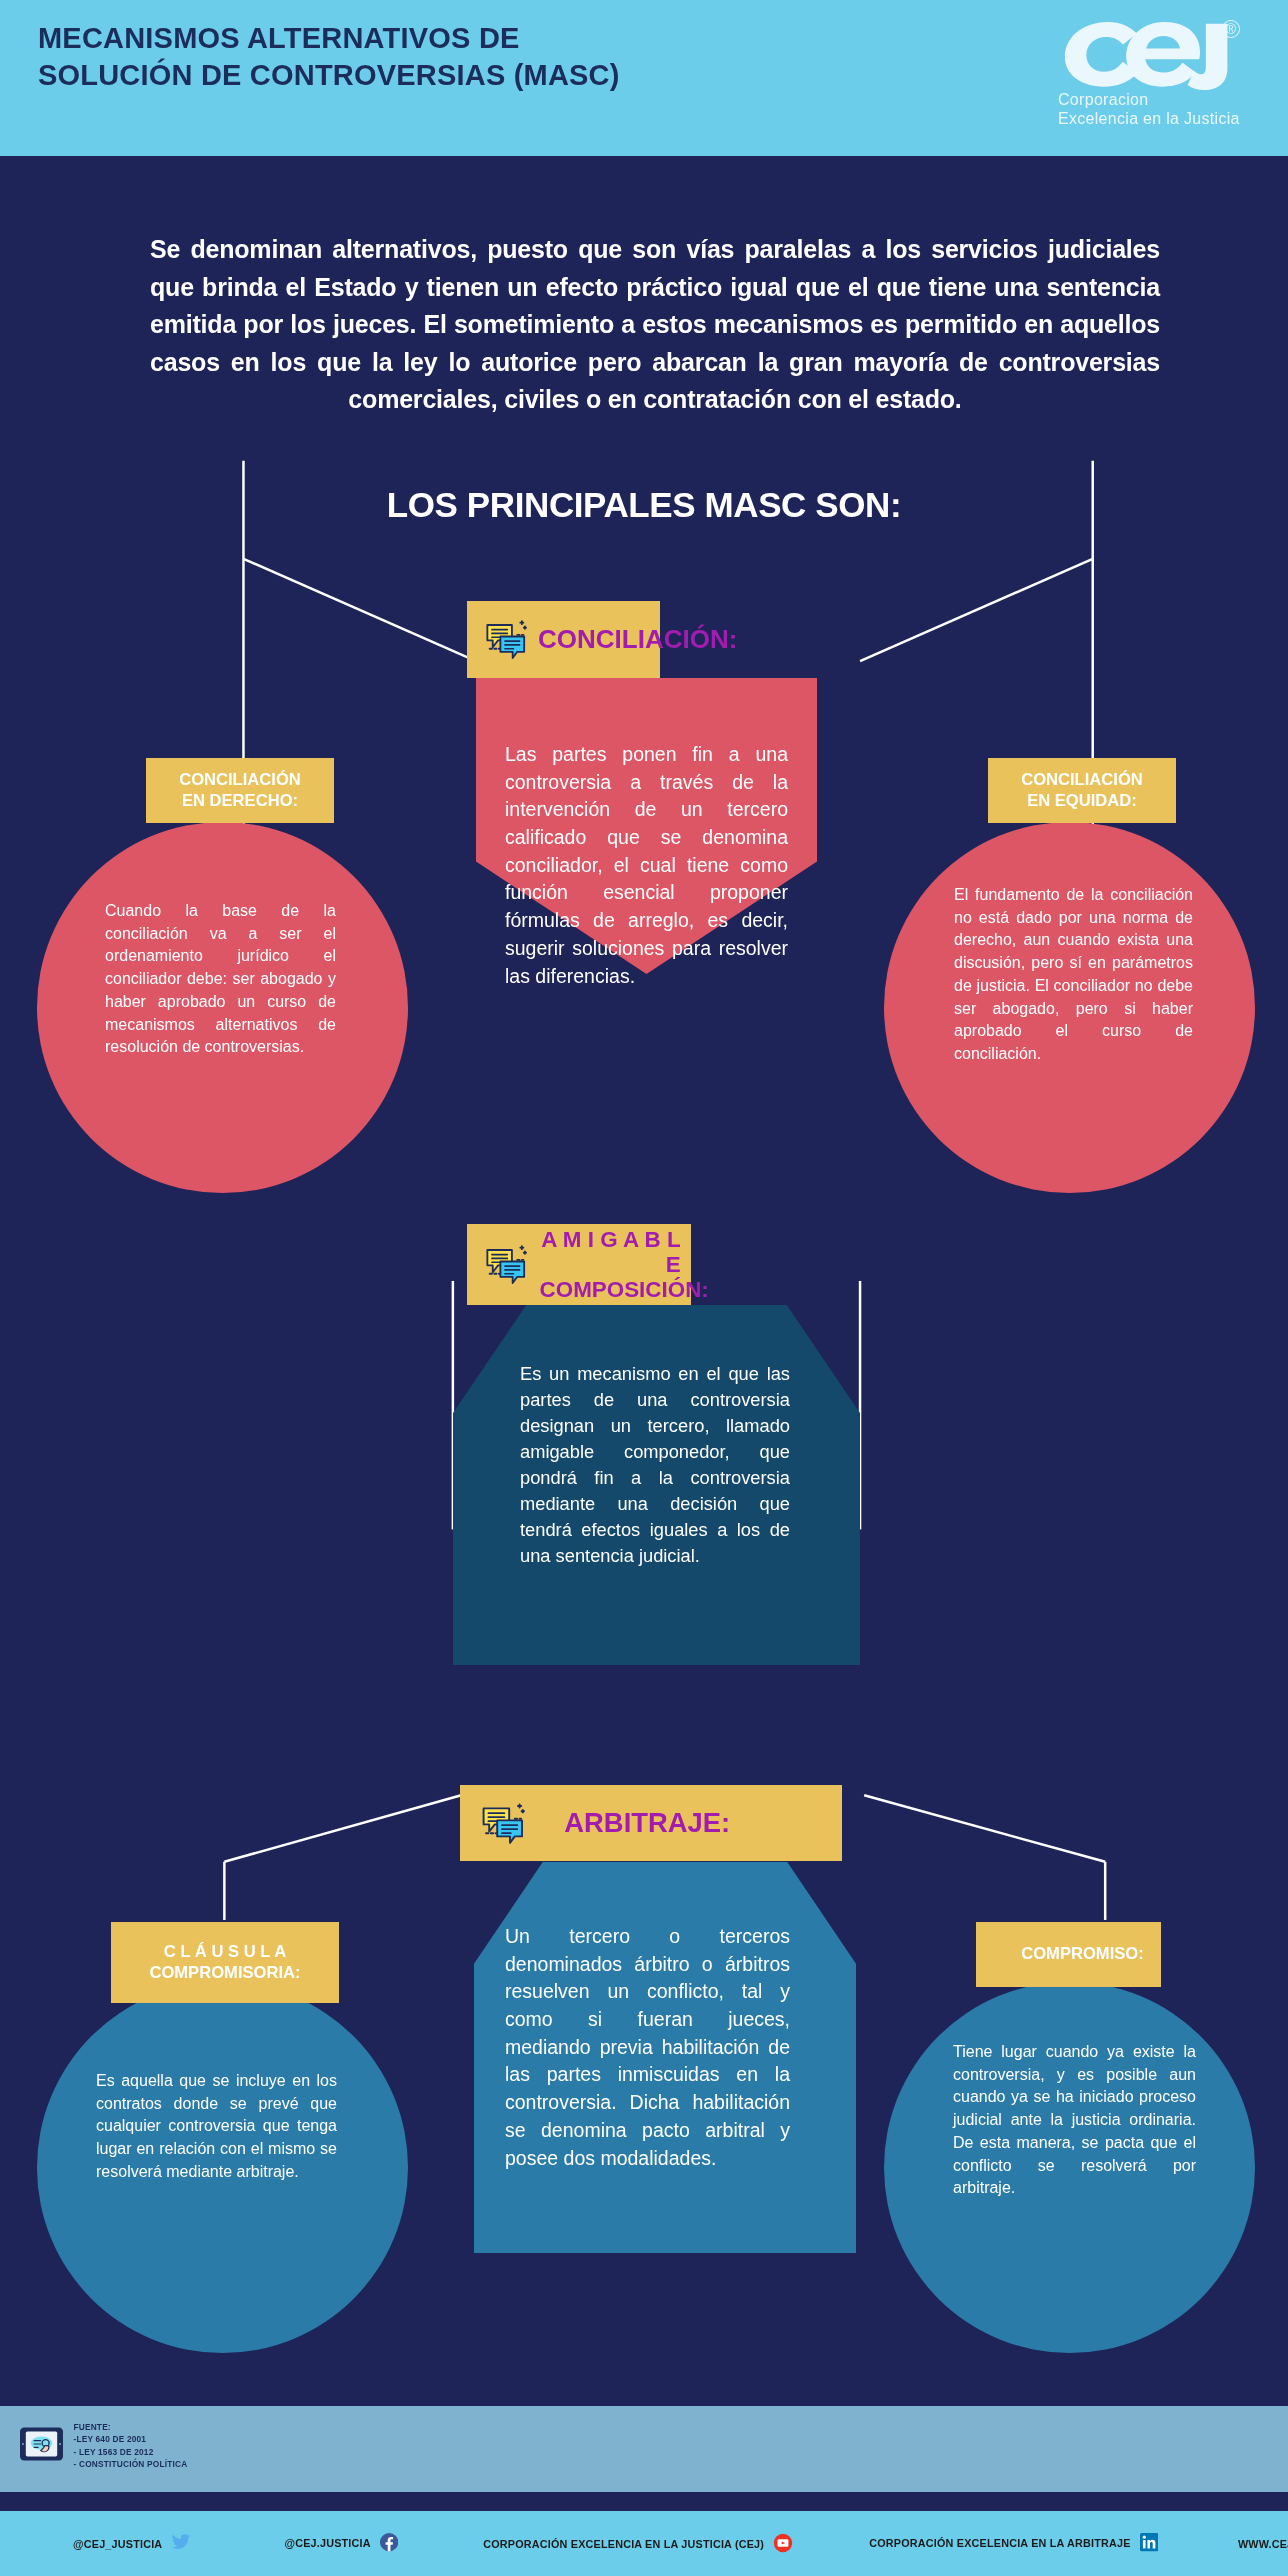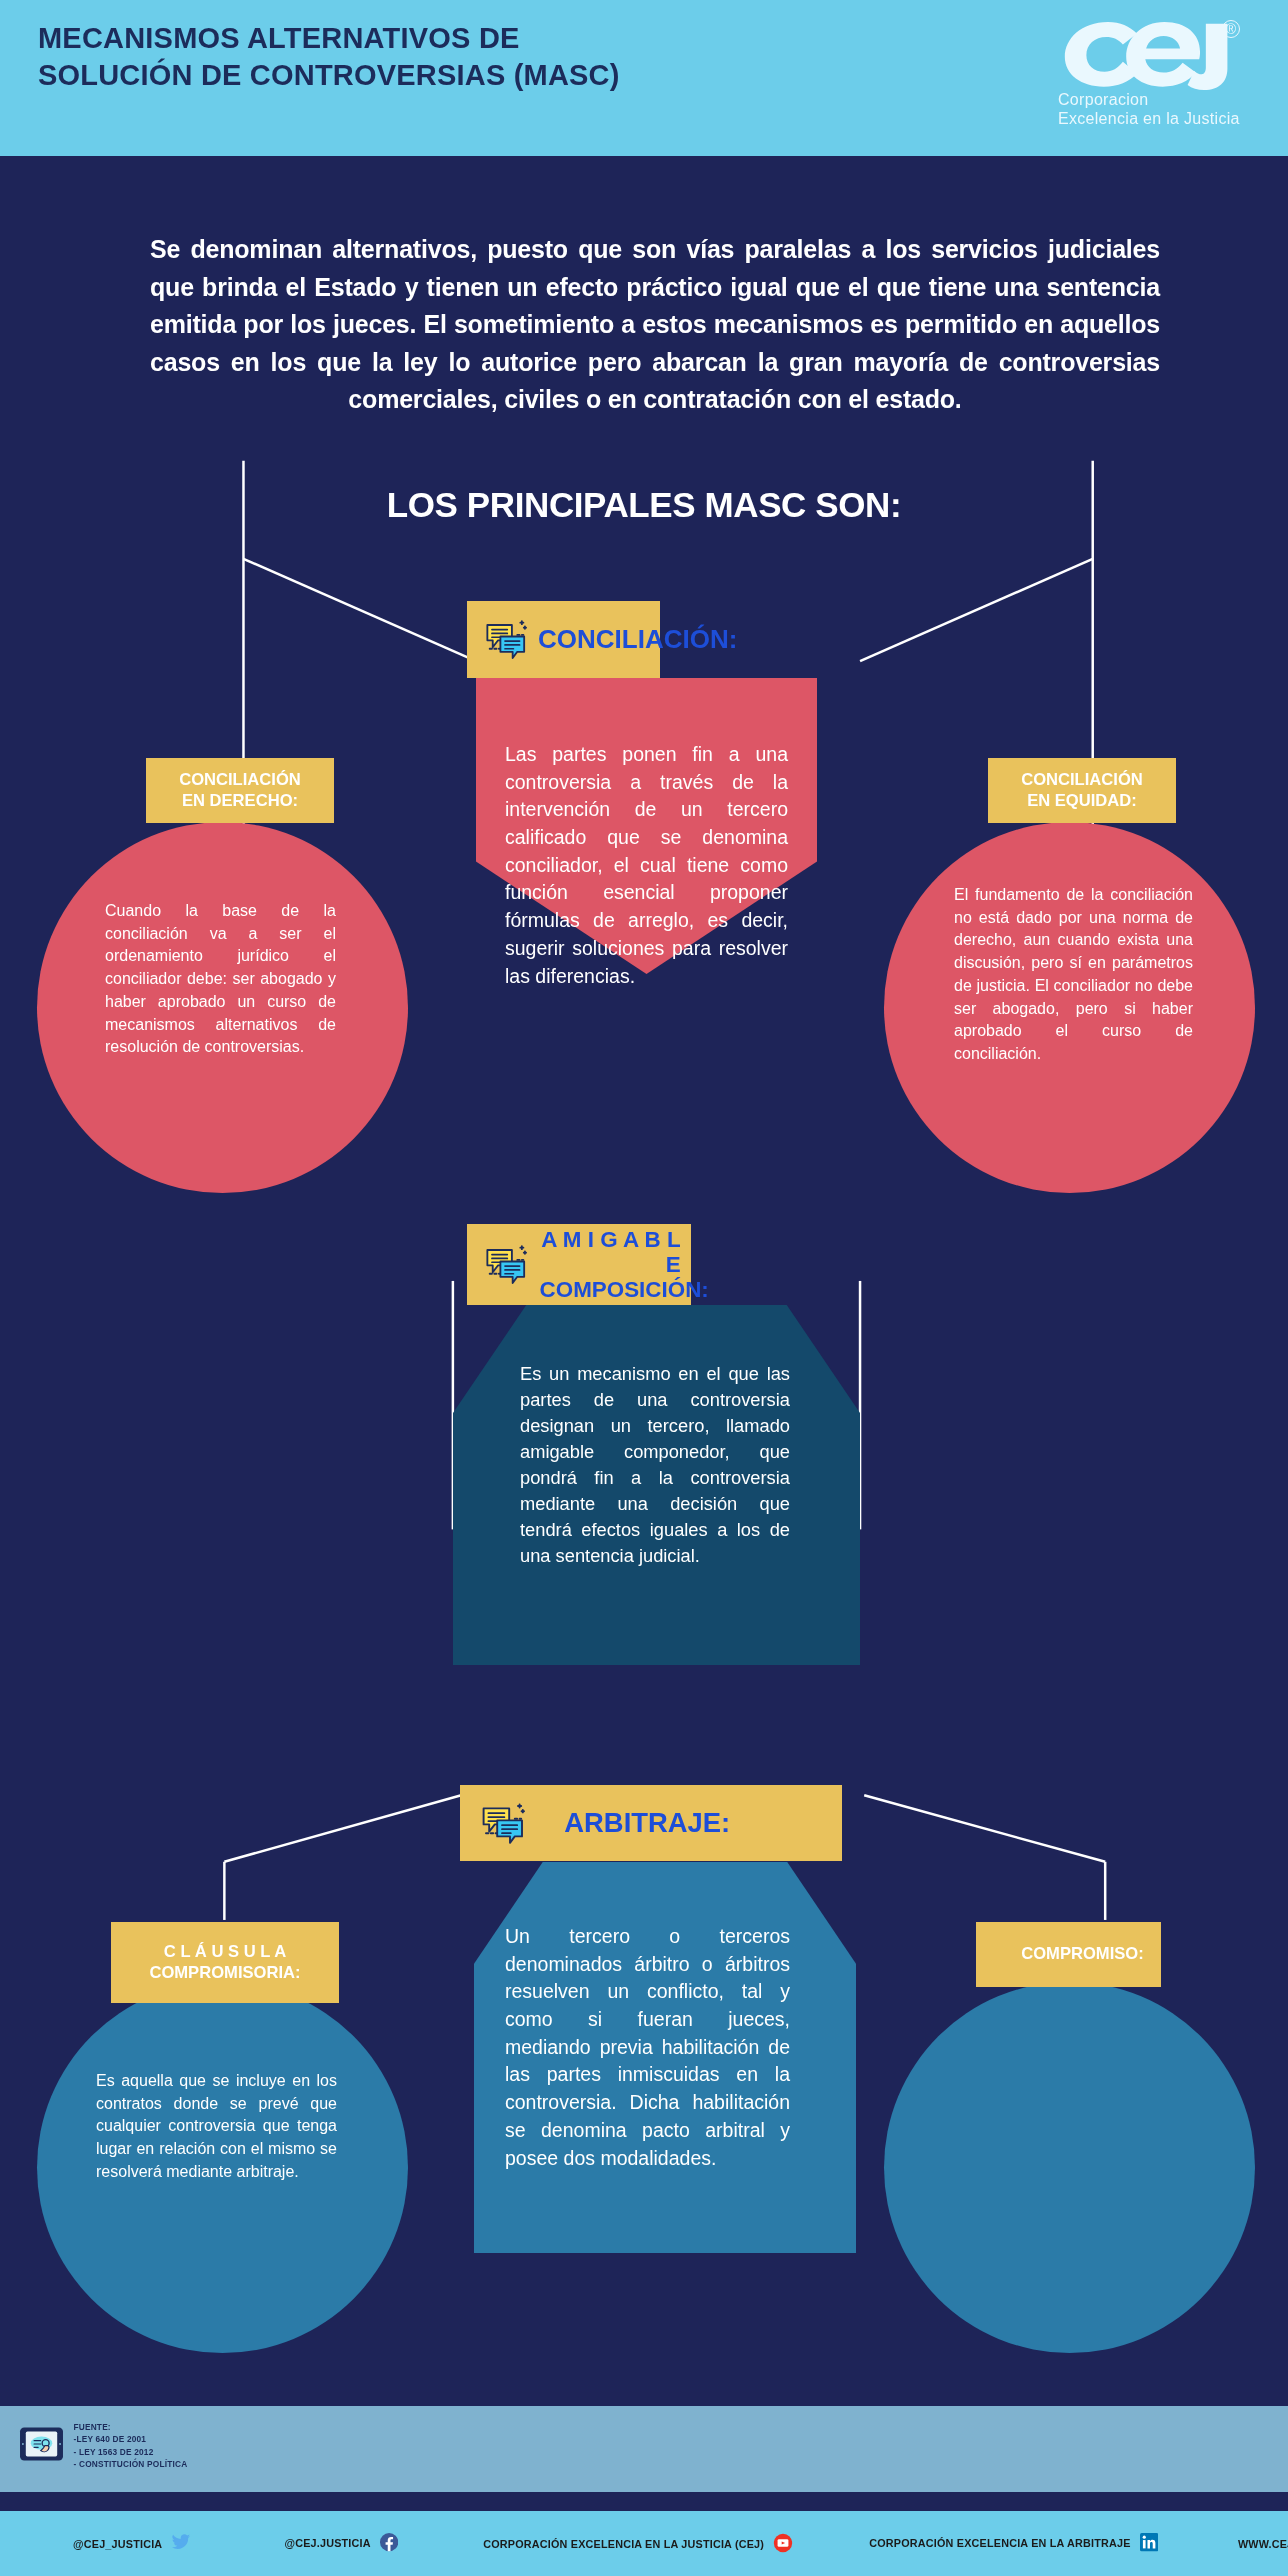--- a/index.html
+++ b/index.html
@@ -101,21 +101,21 @@
 
   
   .band {
     position: absolute;
     background: #e9c25c;
     display: flex;
     align-items: center;
     z-index: 4;
   }
   .band-title {
-    color: #1d4ed8;
+    color: #a21caf;
     font-weight: bold;
     line-height: 1.12;
   }
   .band-icon { flex: 0 0 auto; }
 
   .pentagon-red {
     position: absolute;
     background: #dd5666;
     clip-path: polygon(0% 0%, 100% 0%, 100% 62%, 50% 100%, 0% 62%);
     z-index: 3;
@@ -374,20 +374,21 @@
   <div class="lbl-band" style="left:111px; top:1922px; width:228px; height:81px; font-size:16.6px;">
     <span>C L Á U S U L A</span>
     <span>COMPROMISORIA:</span>
   </div>
   <div class="body-text" style="left:96px; top:2070px; width:241px; font-size:16px;">Es aquella que se incluye en los contratos donde se prevé que cualquier controversia que tenga lugar en relación con el mismo se resolverá mediante arbitraje.</div>
 
   <div class="circle circle-blue" style="left:884px; top:1982px; width:371px; height:371px;"></div>
   <div class="lbl-band" style="left:976px; top:1922px; width:185px; height:65px; font-size:16.6px;padding-left:28px;">
     <span>COMPROMISO:</span>
   </div>
+  <div class="body-text" style="left:953px; top:2041px; width:243px; font-size:16px;">Tiene lugar cuando ya existe la controversia, y es posible aun cuando ya se ha iniciado proceso judicial ante la justicia ordinaria. De esta manera, se pacta que el conflicto se resolverá por arbitraje.</div>
 
   <div class="source-strip"></div>
   <div class="source-box">
     <span>
       <svg width="47" height="38" viewBox="0 0 56 46">
         <rect x="2" y="3" width="52" height="40" rx="5" fill="#1c2c5b"></rect>
         <rect x="9" y="8" width="38" height="30" rx="2" fill="#e9f3f8"></rect>
         <ellipse cx="28" cy="22" rx="13" ry="8" fill="#7fe3ef"></ellipse>
         <g stroke="#1c2c5b" stroke-width="1.4" stroke-linecap="round">
           <path d="M19 19 h8"></path>

